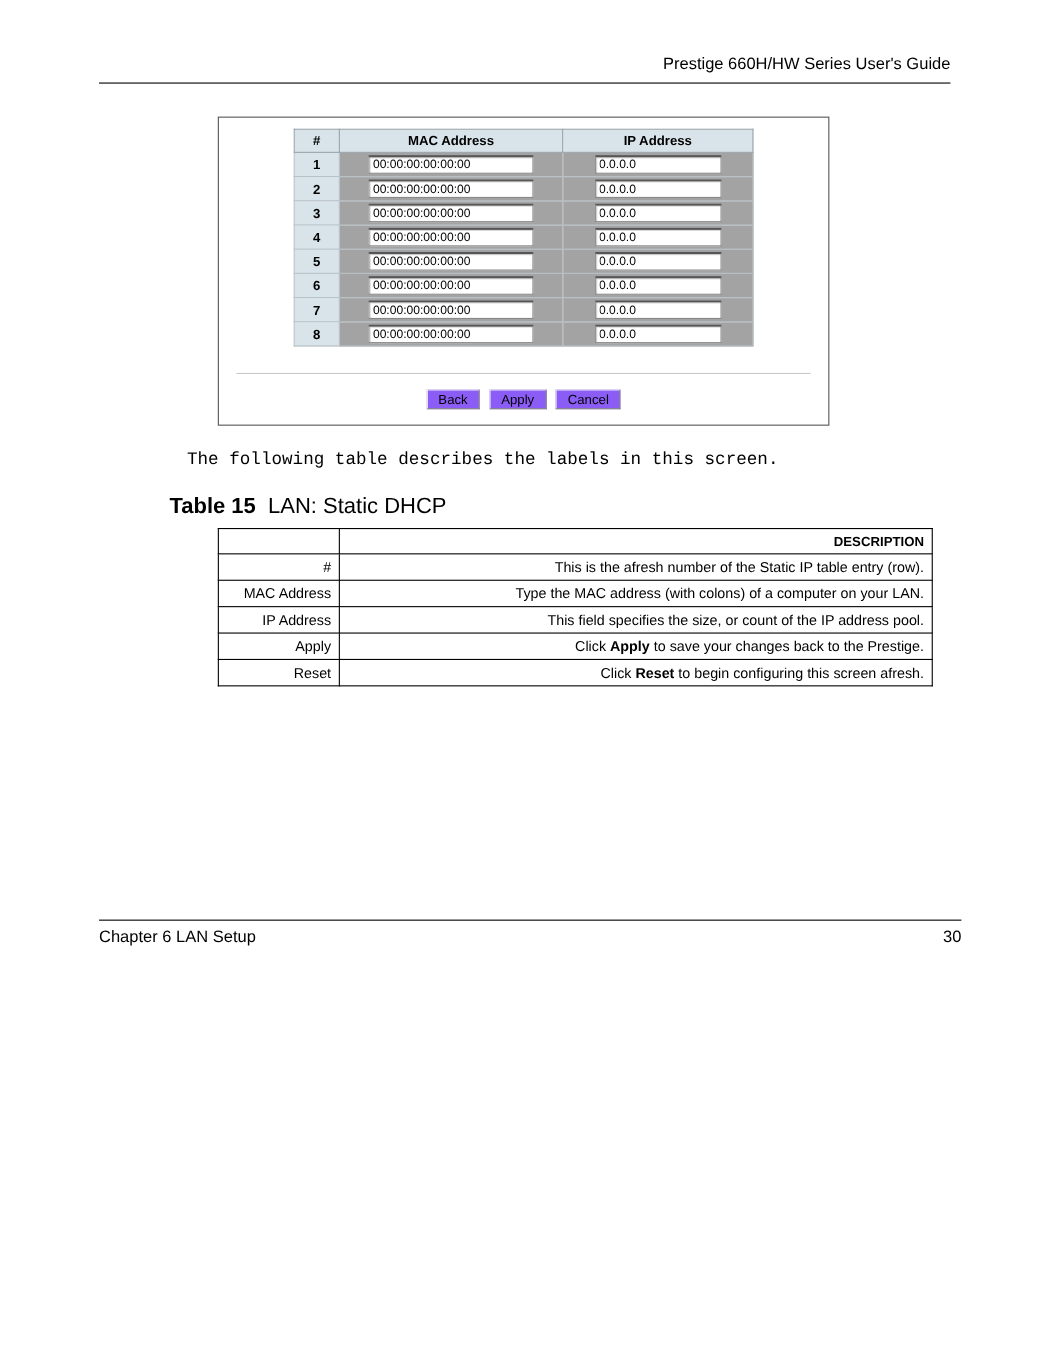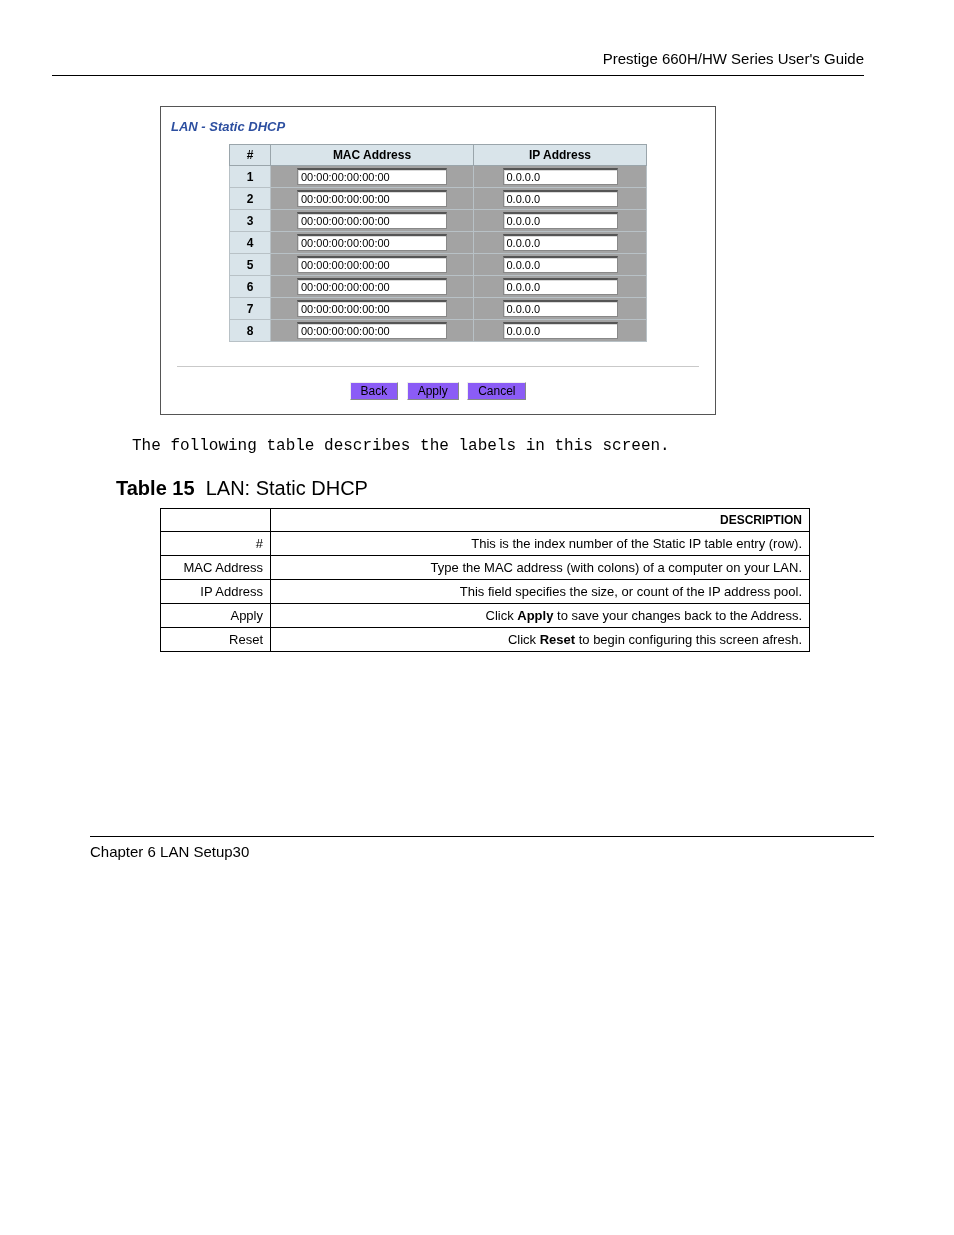--- a/index.html
+++ b/index.html
@@ -7,21 +7,21 @@
     padding: 0;
     font-family: Arial, Helvetica, sans-serif;
     background: #fff;
     color: #000;
   }
   .page {
     width: 954px;
     height: 900px;
     position: relative;
     box-sizing: border-box;
-    padding: 50px 90px 40px 52px;
+    padding: 50px 90px 40px 90px;
   }
   .header-area {
     text-align: right;
     font-family: Arial, sans-serif;
     font-size: 15px;
     padding-bottom: 8px;
     border-bottom: 1.5px solid #000;
     margin-bottom: 30px;
   }
   .figure-caption {
@@ -131,34 +131,34 @@
   .footer {
     position: absolute;
     left: 90px;
     right: 80px;
     bottom: 40px;
     border-top: 1.5px solid #000;
     padding-top: 6px;
     font-family: Arial, sans-serif;
     font-size: 15px;
     display: flex;
+    justify-content: space-between;
   }
 </style>
 </head>
 <body>
 
 <div class="page">
 
   <div class="header-area">
     <span>Prestige 660H/HW Series User's Guide</span>
   </div>
 
 
   <div class="screenshot-frame">
-    <div class="panel-title">LAN - Static DHCP</div>
 
     <table class="dhcp-table">
       <thead>
         <tr>
           <th>#</th>
           <th style="width:190px">MAC Address</th>
           <th style="width:160px">IP Address</th>
         </tr>
       </thead>
       <tbody>
@@ -223,33 +223,33 @@
   <table class="desc-table">
     <thead>
       <tr>
         <th class="label-col"></th>
         <th>DESCRIPTION</th>
       </tr>
     </thead>
     <tbody>
       <tr>
         <td>#</td>
-        <td><span></span><b></b><span>This is the index number of the Static IP table entry (row).</span></td>
+        <td><span></span><b></b><span>This is the afresh number of the Static IP table entry (row).</span></td>
       </tr>
       <tr>
         <td>MAC Address</td>
         <td><span></span><b></b><span>Type the MAC address (with colons) of a computer on your LAN.</span></td>
       </tr>
       <tr>
         <td>IP Address</td>
         <td><span></span><b></b><span>This field specifies the size, or count of the IP address pool.</span></td>
       </tr>
       <tr>
         <td>Apply</td>
-        <td><span>Click </span><b>Apply</b><span> to save your changes back to the Address.</span></td>
+        <td><span>Click </span><b>Apply</b><span> to save your changes back to the Prestige.</span></td>
       </tr>
       <tr>
         <td>Reset</td>
         <td><span>Click </span><b>Reset</b><span> to begin configuring this screen afresh.</span></td>
       </tr>
     </tbody>
   </table>
 
   <div class="footer">
     <span>Chapter 6 LAN Setup</span>

